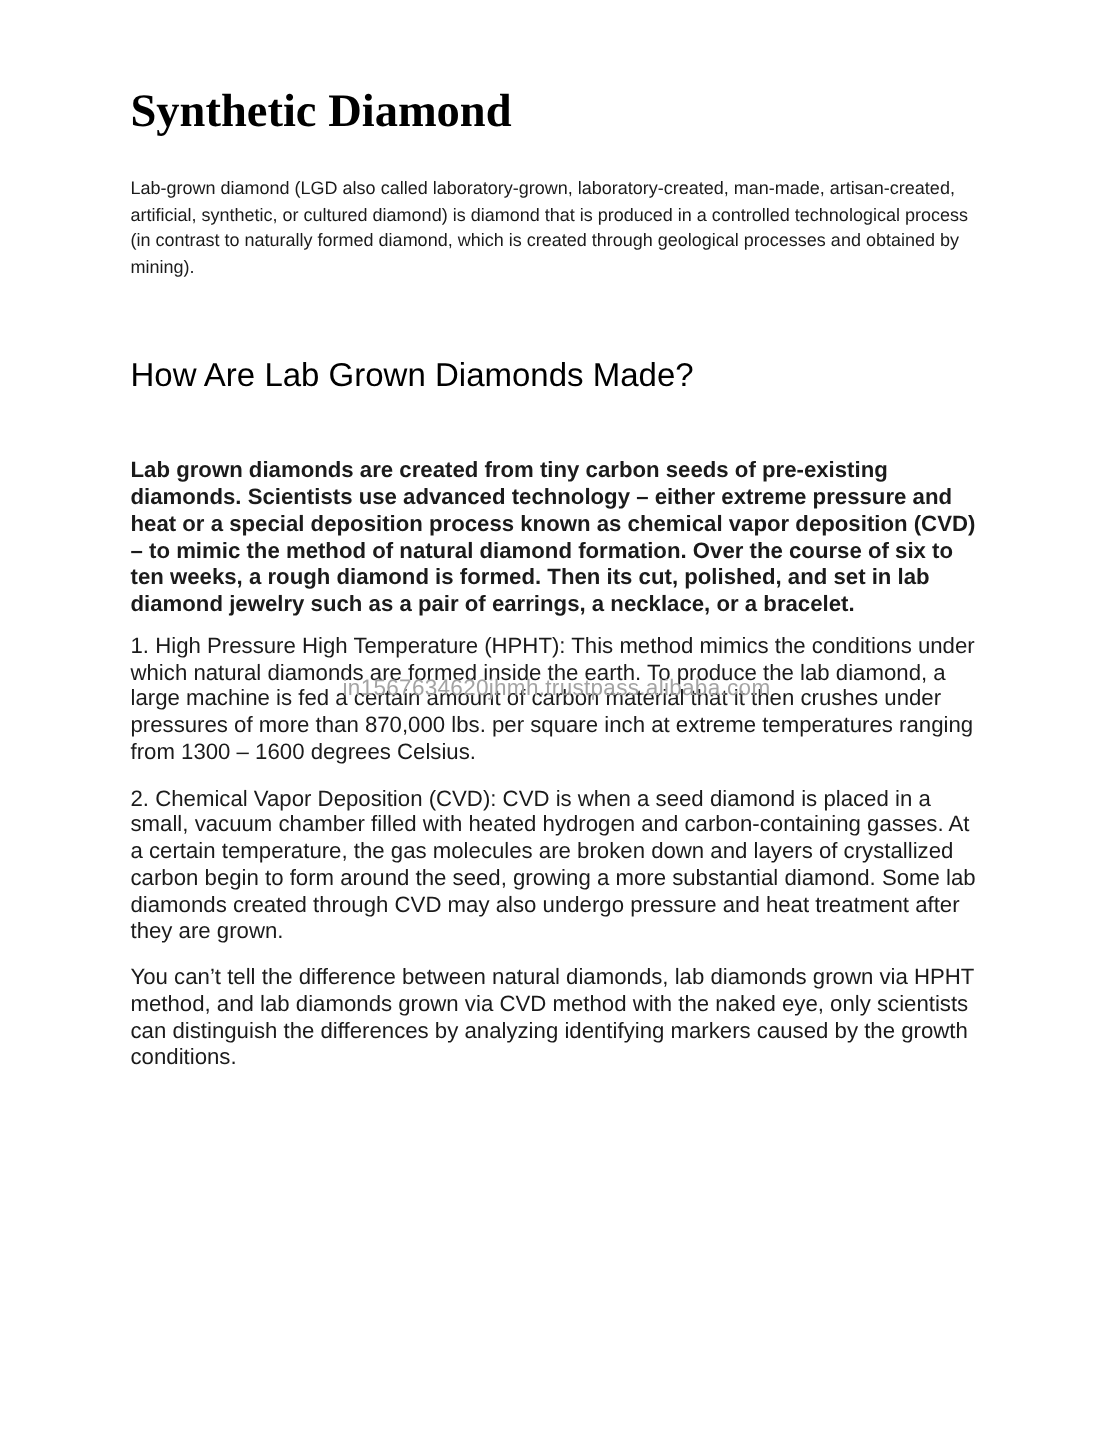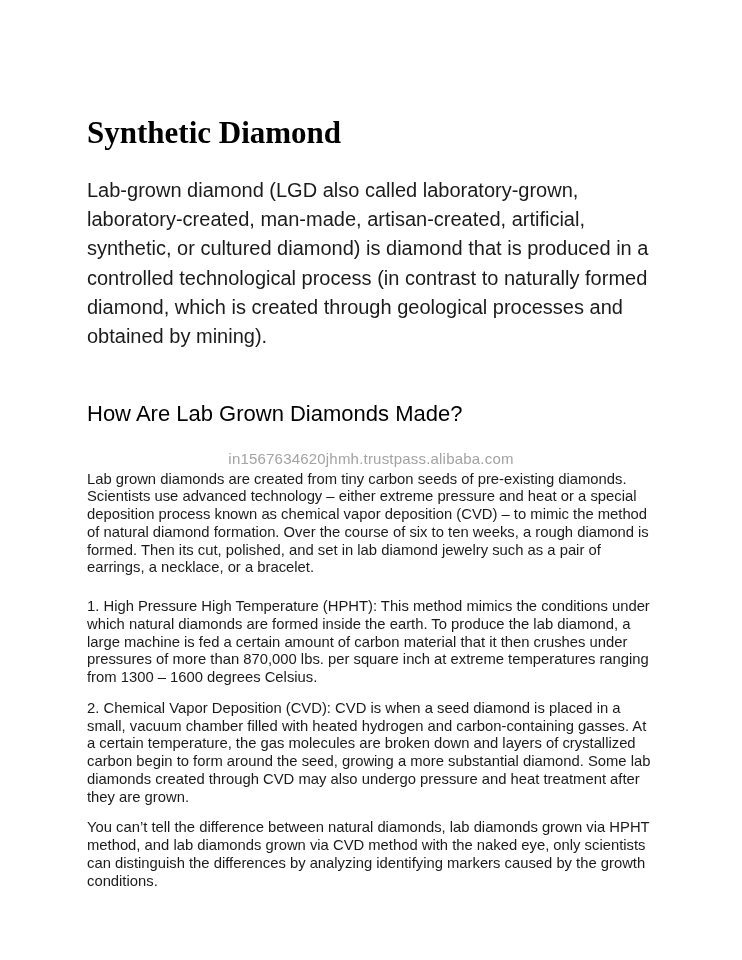--- a/index.html
+++ b/index.html
@@ -13,51 +13,52 @@
     position: relative;
     font-family: "Liberation Sans", sans-serif;
     color: #1b1b1b;
     overflow: hidden;
   }
   .page {
     position: relative;
     box-sizing: border-box;
     width: 742px;
     height: 960px;
-    padding: 116px 86px 40px 87px;
+    padding: 57px 86px 40px 87px;
     background: #ffffff;
   }
   .doc-title {
     font-family: "Liberation Serif", serif;
     font-weight: 700;
     font-size: 31px;
     line-height: 1.1;
     margin: 0 0 26px 0;
     color: #000000;
   }
   .intro-paragraph {
-    font-size: 20px;
+    font-size: 12px;
     line-height: 1.46;
     margin: 2px 0 50px 0;
   }
   .section-heading {
     font-family: "Liberation Sans", sans-serif;
     font-weight: 400;
     font-size: 22px;
     line-height: 1.15;
     margin: 0 0 44px 0;
     color: #000000;
   }
   .body-text p {
     font-size: 14.8px;
     line-height: 1.2;
     margin: 0 0 13px 0;
   }
   .body-text p.no-gap {
-    margin-bottom: 21px;
+    margin-bottom: 10px;
+    font-weight: bold;
   }
   .watermark {
     position: absolute;
     top: 450px;
     left: 0;
     width: 742px;
     text-align: center;
     font-size: 15px;
     color: #a3a3a3;
     letter-spacing: 0.2px;

